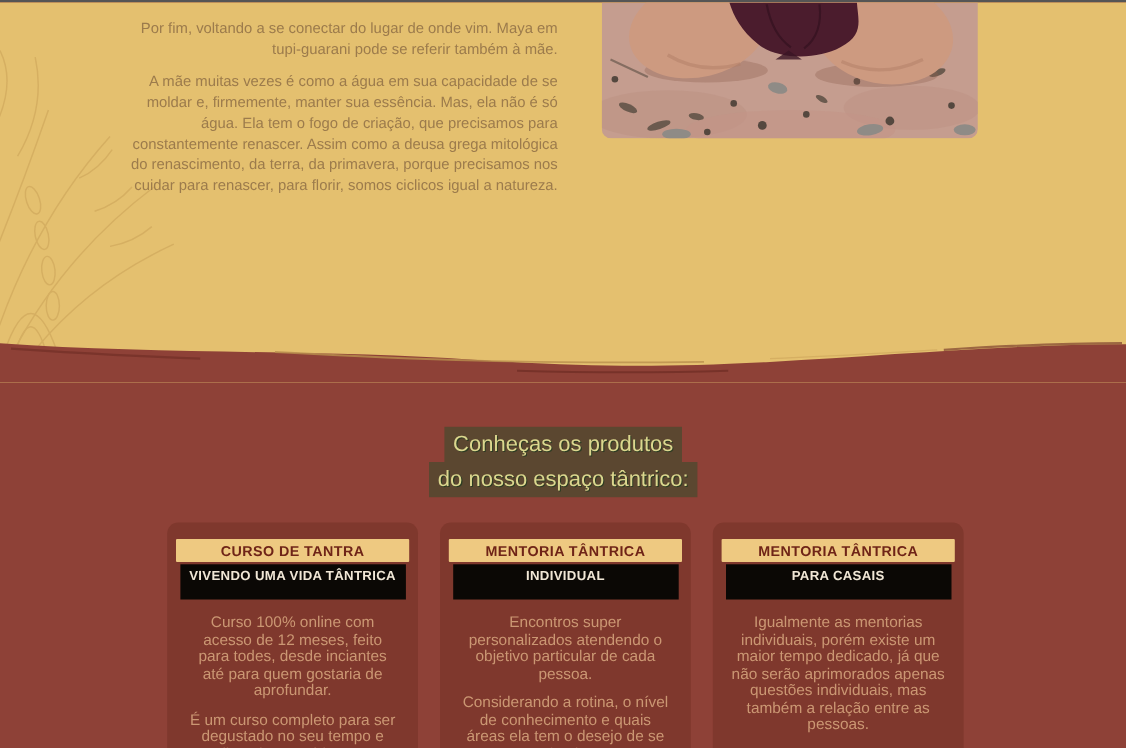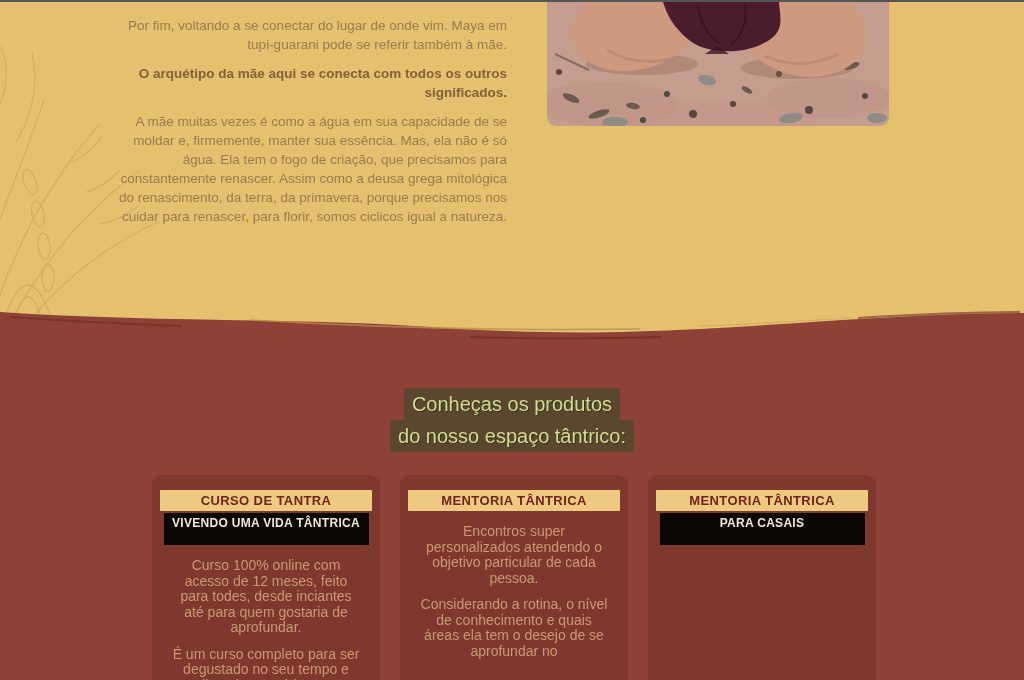--- a/index.html
+++ b/index.html
@@ -81,21 +81,20 @@
         <ellipse cx="62" cy="204" rx="6" ry="13" transform="rotate(-6 62 204)"></ellipse>
         <ellipse cx="66" cy="236" rx="6" ry="13"></ellipse>
         <path d="M90,120 q18,-8 30,-26 M104,150 q20,-6 34,-22 M118,182 q22,-4 38,-18"></path>
         <path d="M10,80 Q34,36 18,4 M34,100 Q60,56 50,10"></path>
       </g>
     </svg>
 
     <div class="hero-text">
       <p>do renascimento e era a mãe do deus Hermes.</p>
       <p>Por fim, voltando a se conectar do lugar de onde vim. Maya em tupi-guarani pode se referir também à mãe.</p>
-      <p class="strong">O arquétipo da mãe aqui se conecta com todos os outros significados.</p>
       <p>A mãe muitas vezes é como a água em sua capacidade de se moldar e, firmemente, manter sua essência. Mas, ela não é só água. Ela tem o fogo de criação, que precisamos para constantemente renascer. Assim como a deusa grega mitológica do renascimento, da terra, da primavera, porque precisamos nos cuidar para renascer, para florir, somos ciclicos igual a natureza.</p>
     </div>
 
     <div class="photo">
       <svg width="342" height="124" viewBox="0 0 342 124">
         <rect width="342" height="124" fill="#c59d8f"></rect>
         <ellipse cx="60" cy="102" rx="72" ry="22" fill="#bb9183" opacity="0.55"></ellipse>
         <ellipse cx="282" cy="96" rx="62" ry="20" fill="#bd9183" opacity="0.5"></ellipse>
         <ellipse cx="172" cy="116" rx="95" ry="18" fill="#c29486" opacity="0.55"></ellipse>
         <g fill="#6b5a4e">
@@ -162,29 +161,31 @@
         <div class="card-title">CURSO DE TANTRA</div>
         <div class="card-subtitle">VIVENDO UMA VIDA TÂNTRICA</div>
         <div class="card-body">
           <p>Curso 100% online com acesso de 12 meses, feito para todes, desde inciantes até para quem gostaria de aprofundar.</p>
           <p>É um curso completo para ser degustado no seu tempo e aplicando as práticas que</p>
         </div>
       </div>
 
       <div class="card">
         <div class="card-title">MENTORIA TÂNTRICA</div>
+        <div class="card-subtitle">INDIVIDUAL</div>
         <div class="card-body">
           <p>Encontros super personalizados atendendo o objetivo particular de cada pessoa.</p>
           <p>Considerando a rotina, o nível de conhecimento e quais áreas ela tem o desejo de se aprofundar no</p>
         </div>
       </div>
 
       <div class="card">
         <div class="card-title">MENTORIA TÂNTRICA</div>
         <div class="card-subtitle">PARA CASAIS</div>
         <div class="card-body">
+          <p>Igualmente as mentorias individuais, porém existe um maior tempo dedicado, já que não serão aprimorados apenas questões individuais, mas também a relação entre as pessoas.</p>
         </div>
       </div>
 
     </div>
   </section>
 
 </div>
 
 </body></html>

